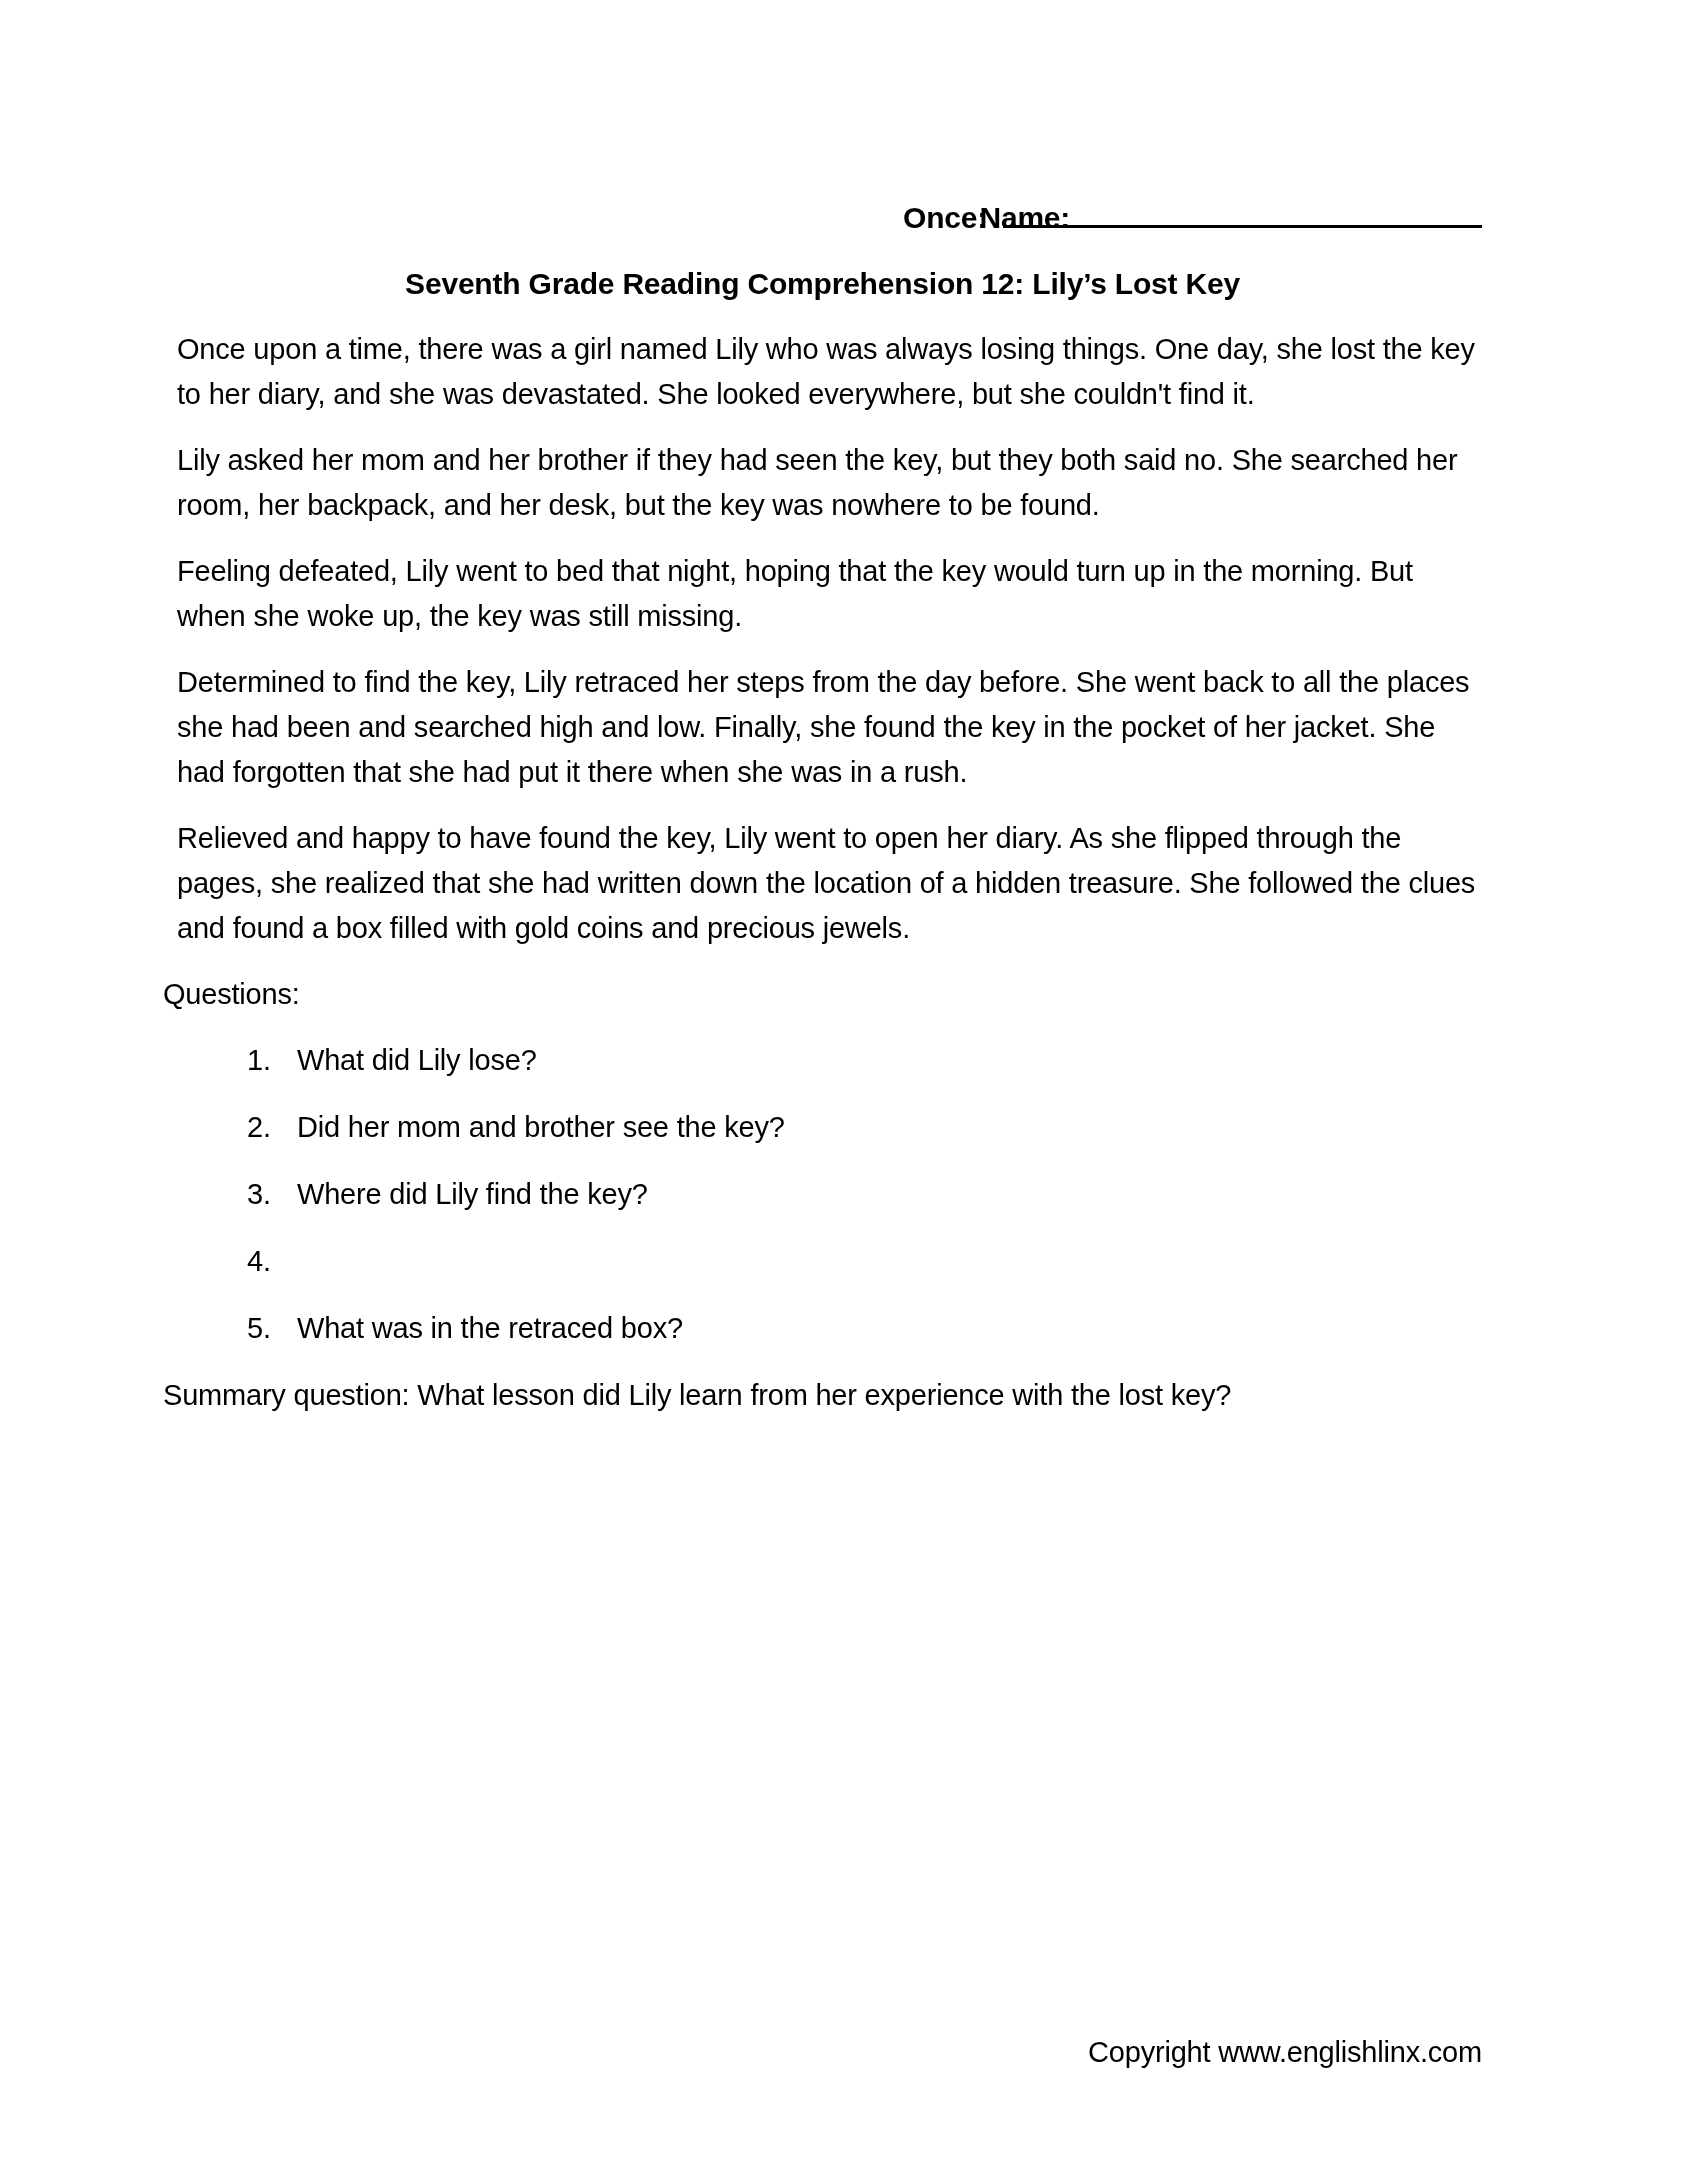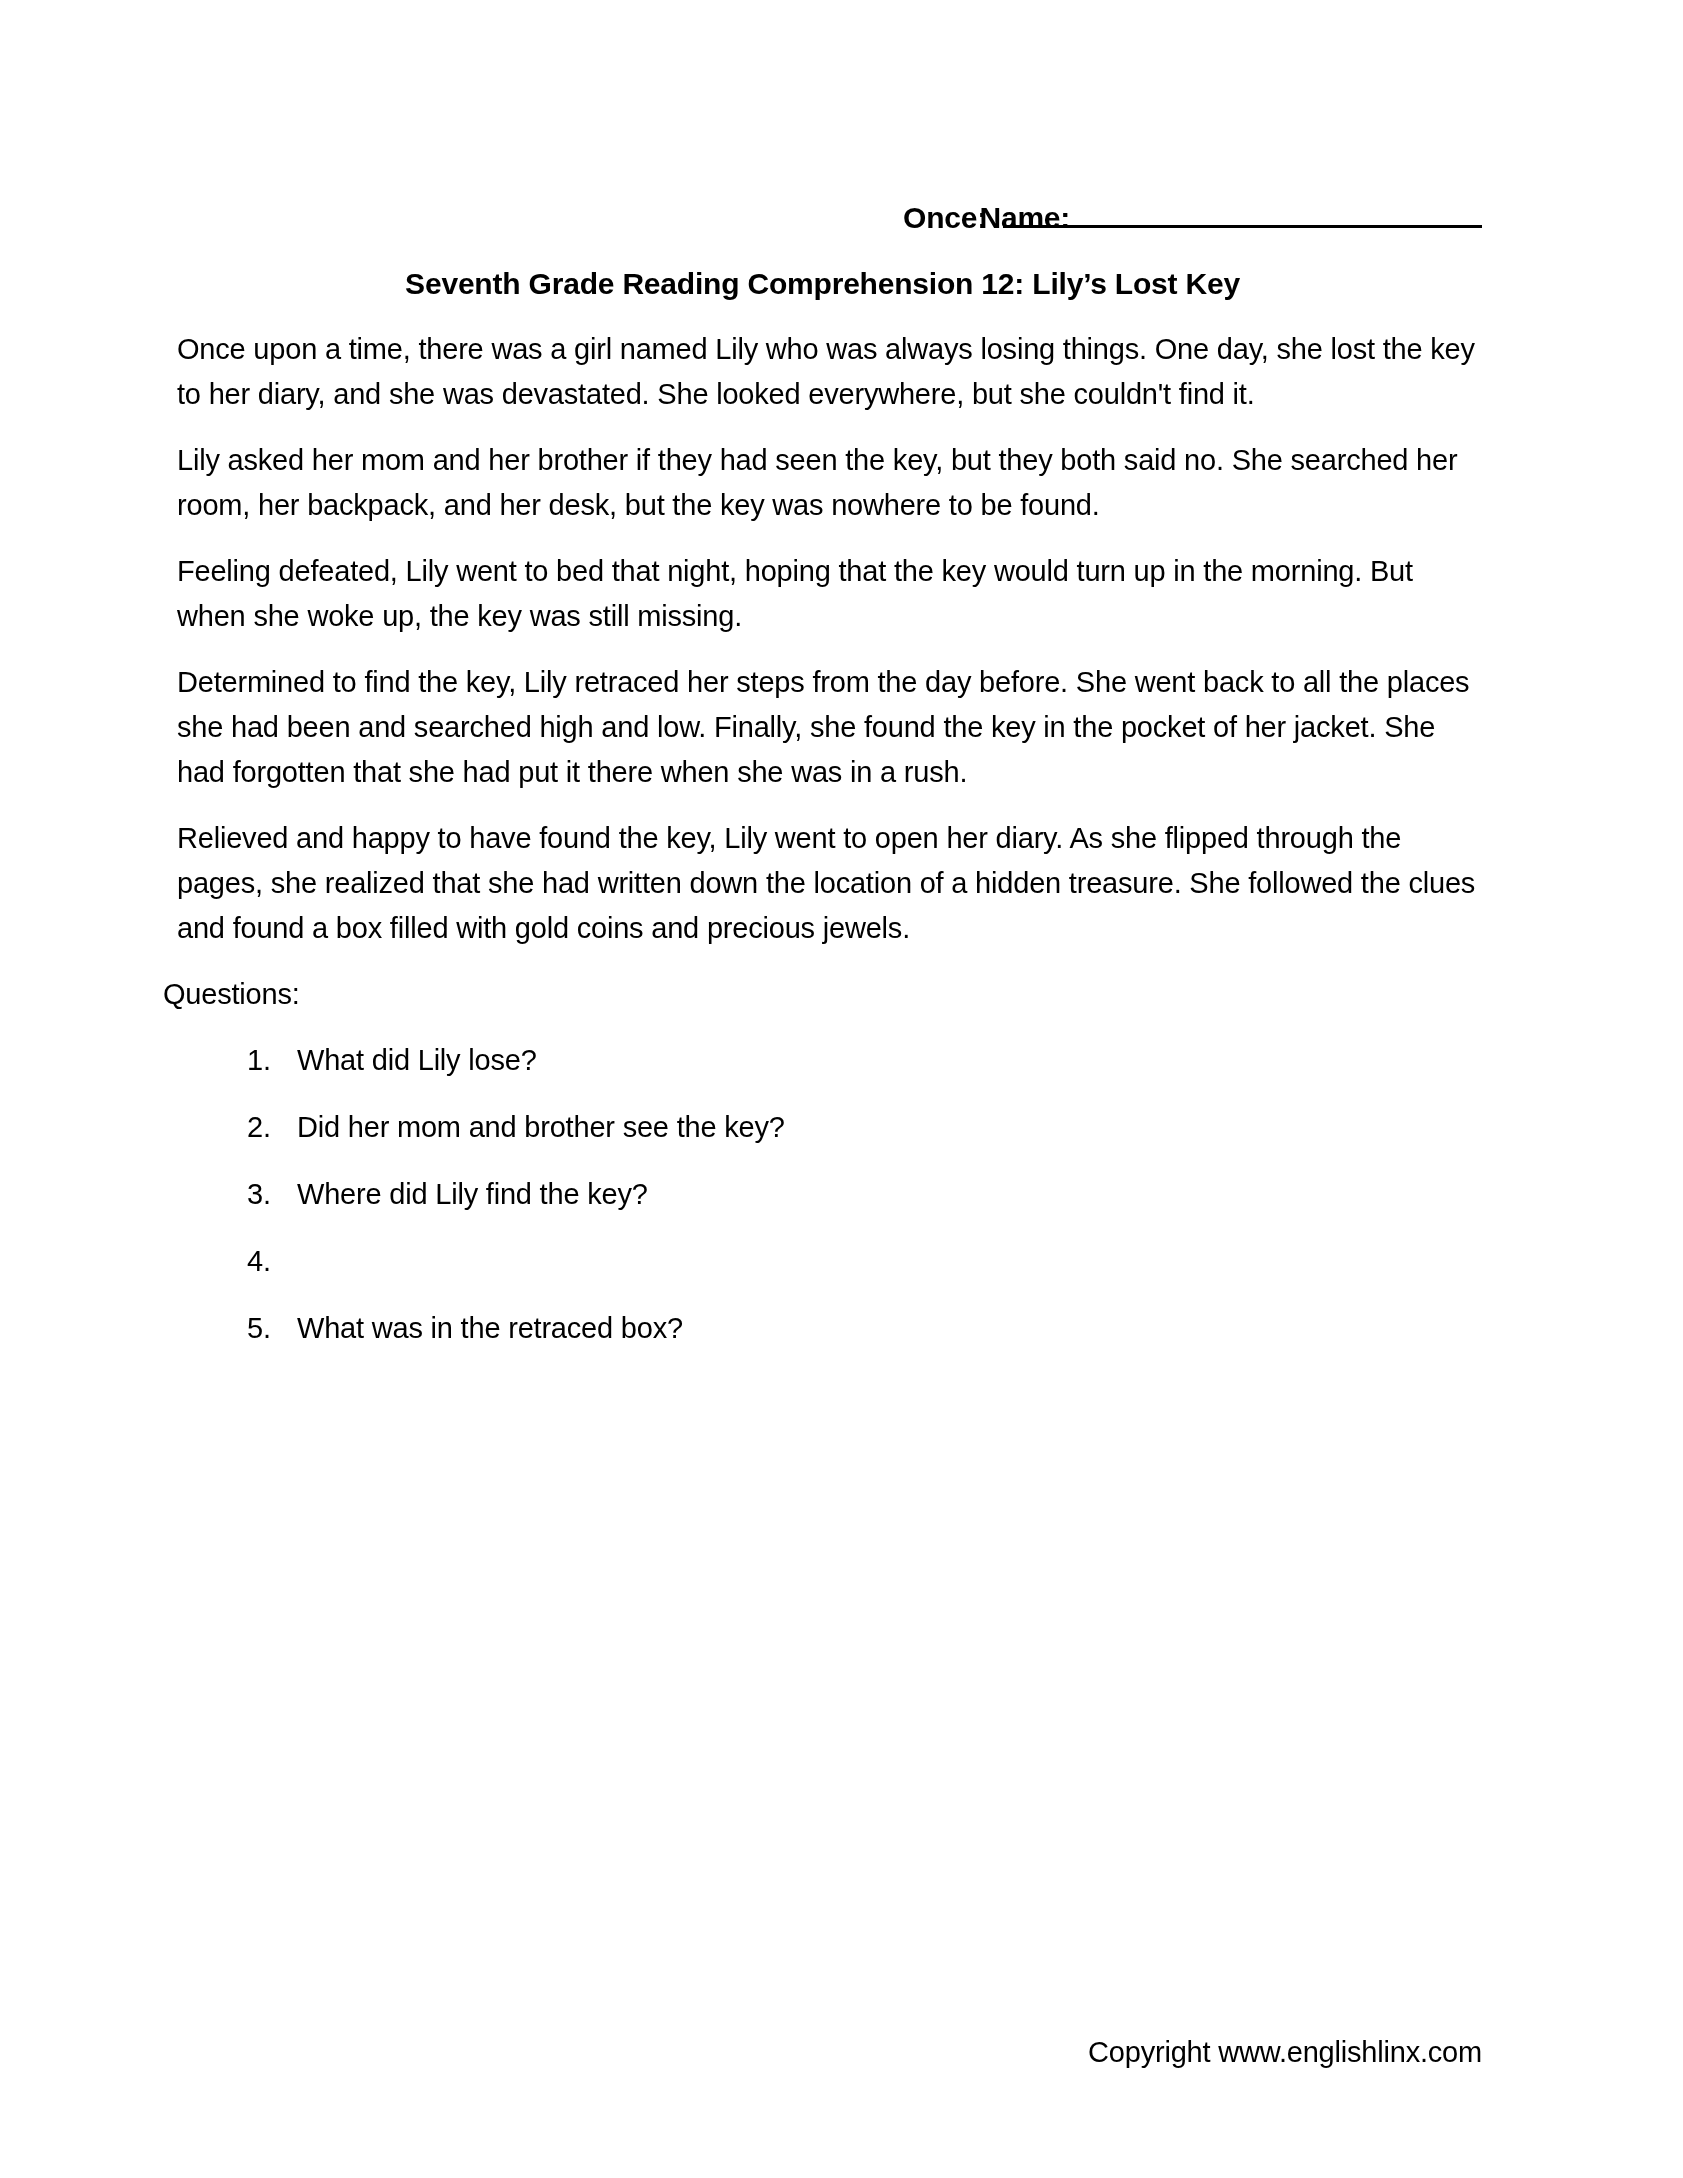--- a/index.html
+++ b/index.html
@@ -126,18 +126,19 @@
       <span class="q-text">Where did Lily find the key?</span>
     </div>
     <div class="question-item">
       <span class="q-num">4.</span>
     </div>
     <div class="question-item">
       <span class="q-num">5.</span>
       <span class="q-text">What was in the retraced box?</span>
     </div>
 
+    <p class="summary-line">Summary question: What lesson did Lily learn from her experience with the lost key?</p>
 
   </div>
 
   <div class="footer">Copyright www.englishlinx.com</div>
 </div>
 
 
 </body></html>

